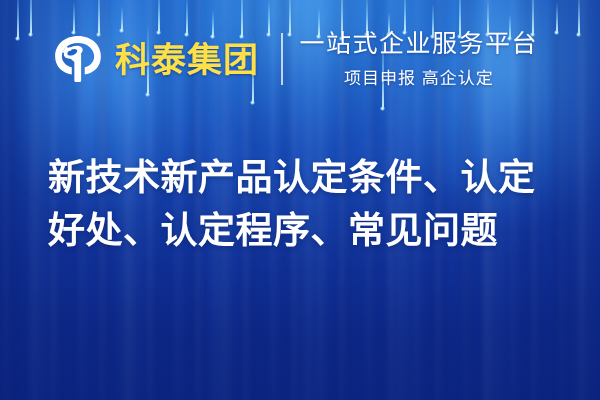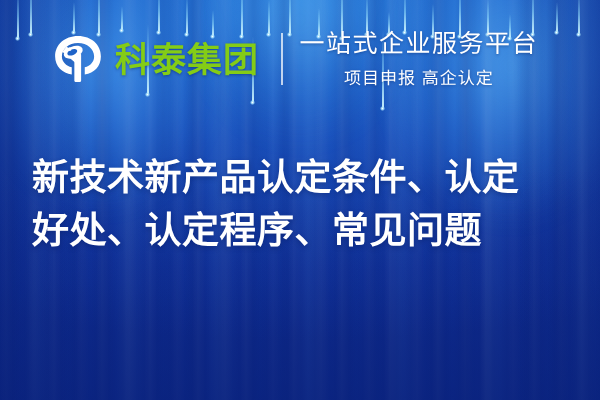--- a/index.html
+++ b/index.html
@@ -163,21 +163,21 @@
     width: 52px;
     height: 52px;
     flex: 0 0 52px;
     display: block;
   }
   .brand-name {
     margin-left: 11px;
     font-size: 35px;
     line-height: 1;
     font-weight: 700;
-    color: #84cc16;
+    color: #fde047;
     letter-spacing: 1px;
     white-space: nowrap;
     text-shadow: 0 1px 3px rgba(6,26,90,0.45);
   }
   .divider {
     width: 1.5px;
     height: 52px;
     margin: 0 17px 0 22px;
     background: rgba(255,255,255,0.72);
     flex: 0 0 1.5px;
@@ -197,21 +197,21 @@
     line-height: 1.1;
     color: #ffffff;
     letter-spacing: 1px;
     white-space: nowrap;
     text-shadow: 0 1px 3px rgba(6,26,90,0.4);
   }
 
   
   .title {
     position: absolute;
-    left: 32px;
+    left: 48px;
     top: 152px;
     width: 510px;
     font-size: 37px;
     font-weight: 700;
     line-height: 1.42;
     color: #ffffff;
     letter-spacing: 0.5px;
     text-shadow: 0 2px 5px rgba(6,26,90,0.42);
   }
 </style>

